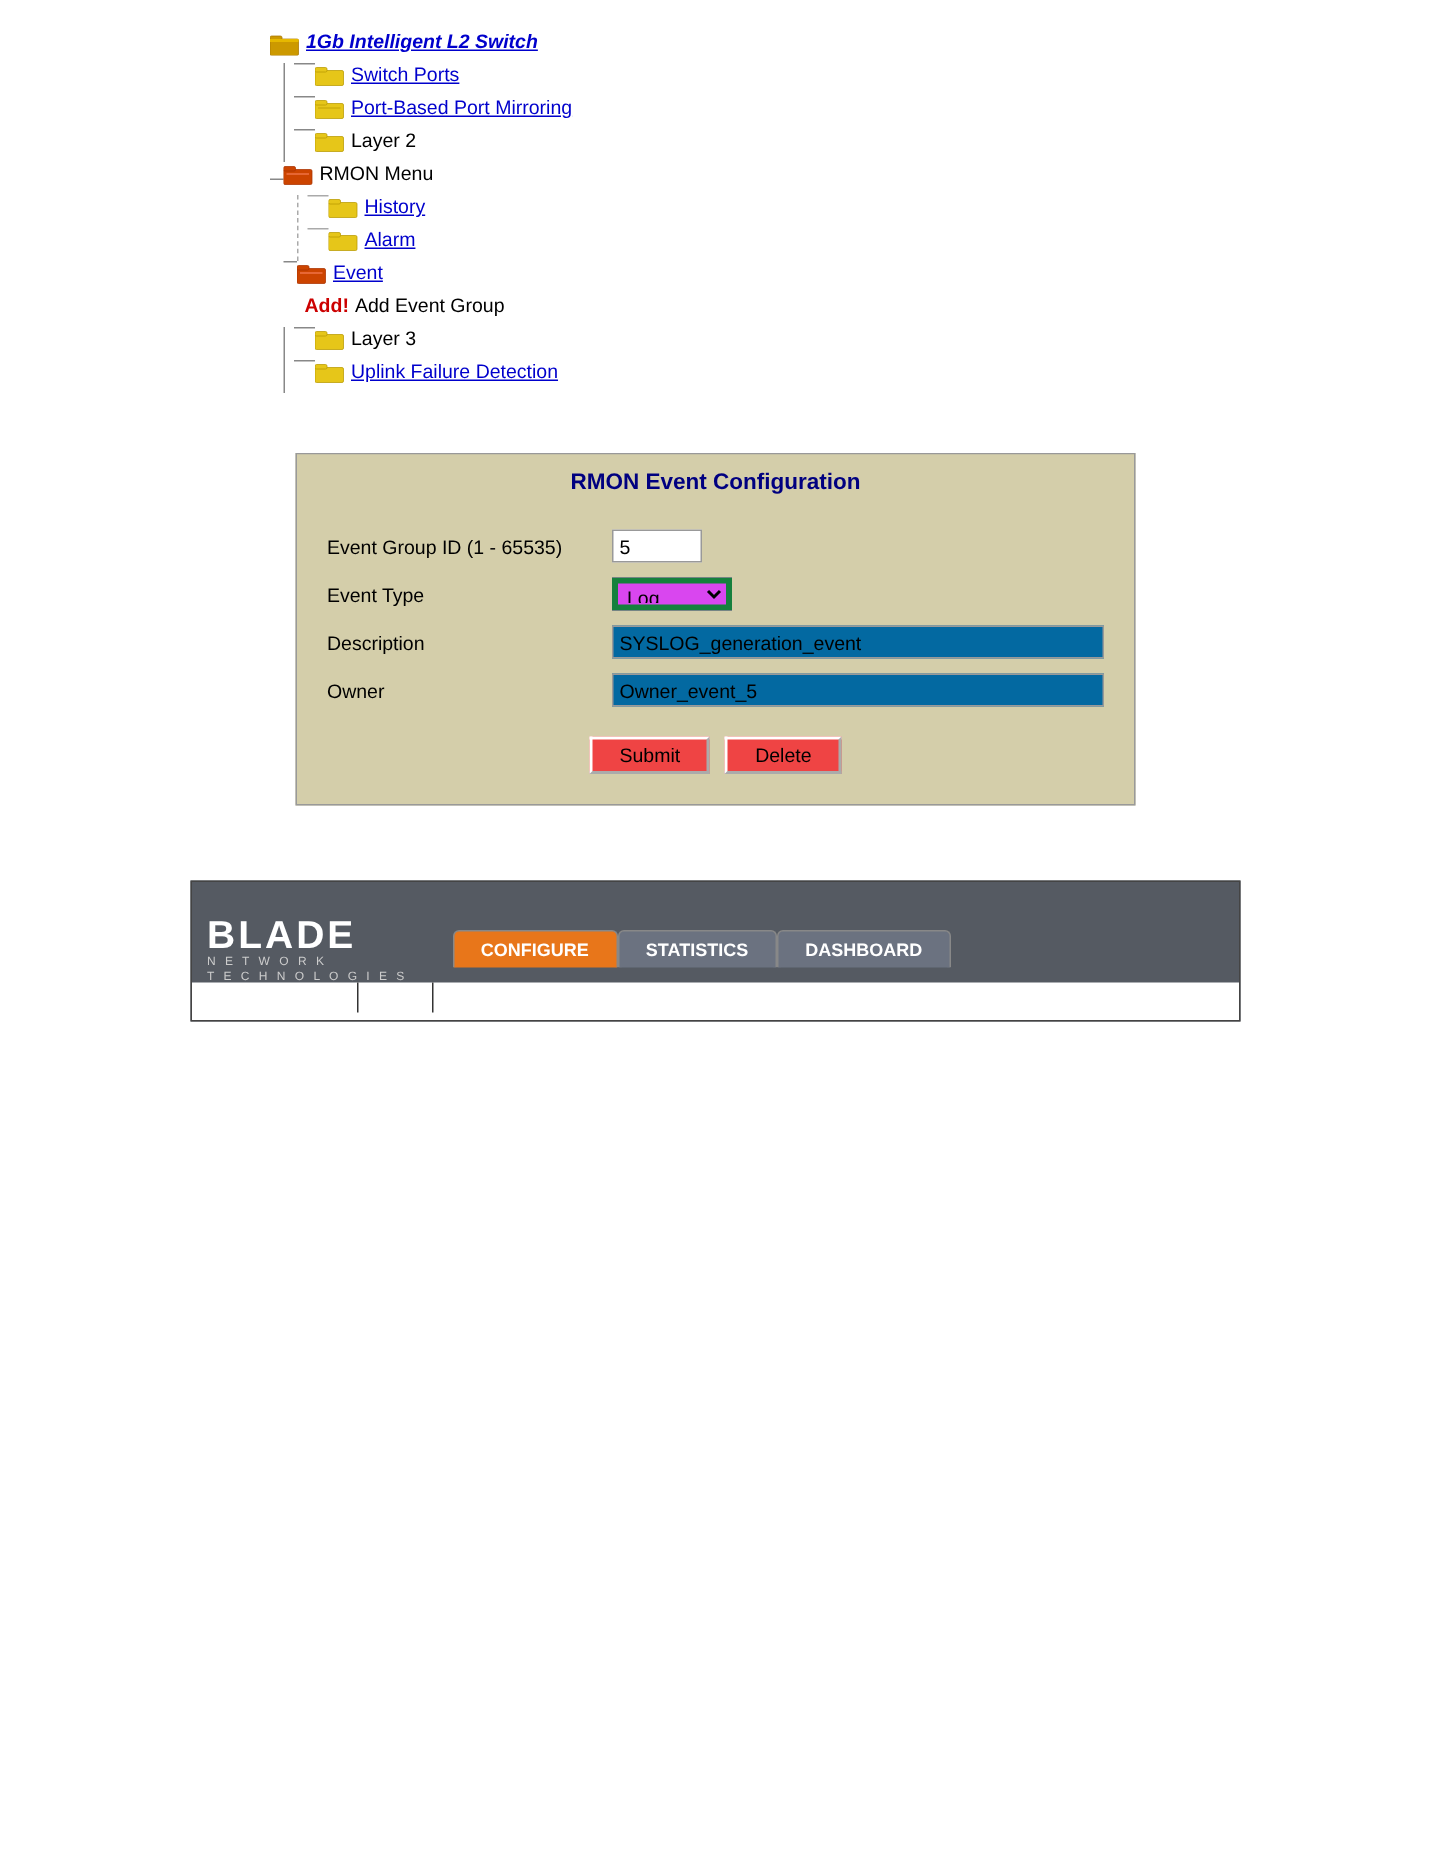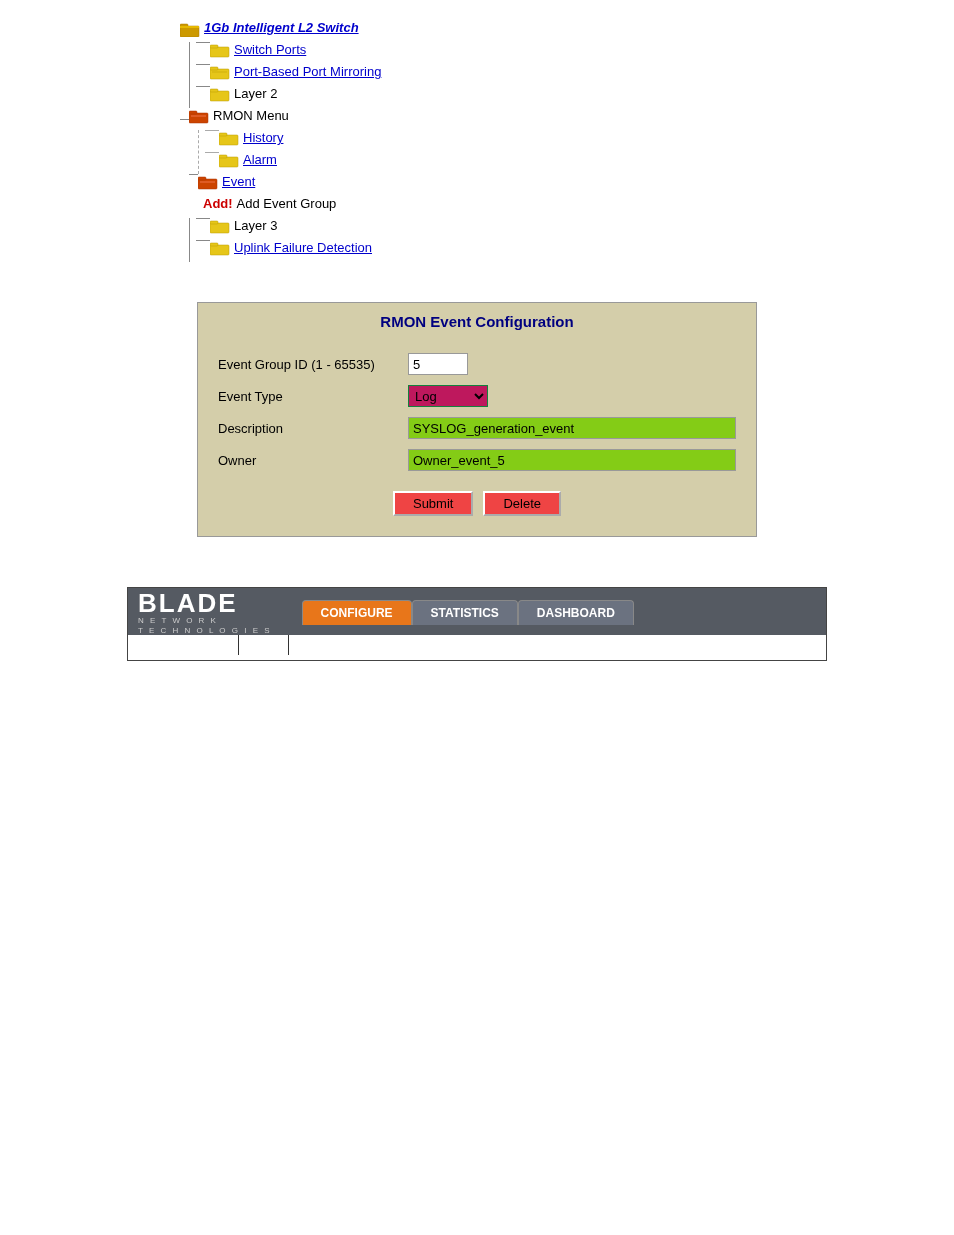--- a/index.html
+++ b/index.html
@@ -66,39 +66,39 @@
 
     .form-label {
       width: 190px;
       font-size: 13px;
       color: #000;
     }
 
     .form-input {
       flex: 1;
       border: 1px solid #999;
-      background: #84cc16;
+      background: #0369a1;
       font-size: 13px;
       padding: 2px 4px;
       height: 22px;
     }
 
     .form-input-small {
       width: 60px;
       border: 1px solid #999;
       background: #fff;
       font-size: 13px;
       padding: 2px 4px;
       height: 22px;
     }
 
     .form-select {
       width: 80px;
-      border: 1px solid #15803d;
-      background: #be185d;
+      border: 4px solid #15803d;
+      background: #d946ef;
       font-size: 13px;
       padding: 1px 2px;
       height: 22px;
     }
 
     .form-buttons {
       display: flex;
       justify-content: center;
       gap: 10px;
       margin-top: 15px;
@@ -121,20 +121,21 @@
       background: #555a62;
       border: 1px solid #444;
     }
 
     .bottom-nav-top {
       display: flex;
       align-items: center;
       background: #555a62;
       padding: 2px 10px 0 10px;
       gap: 0;
+      margin-top: 20px;
     }
 
     .brand-logo {
       display: flex;
       flex-direction: column;
       margin-right: 20px;
     }
 
     .brand-blade {
       font-size: 26px;

